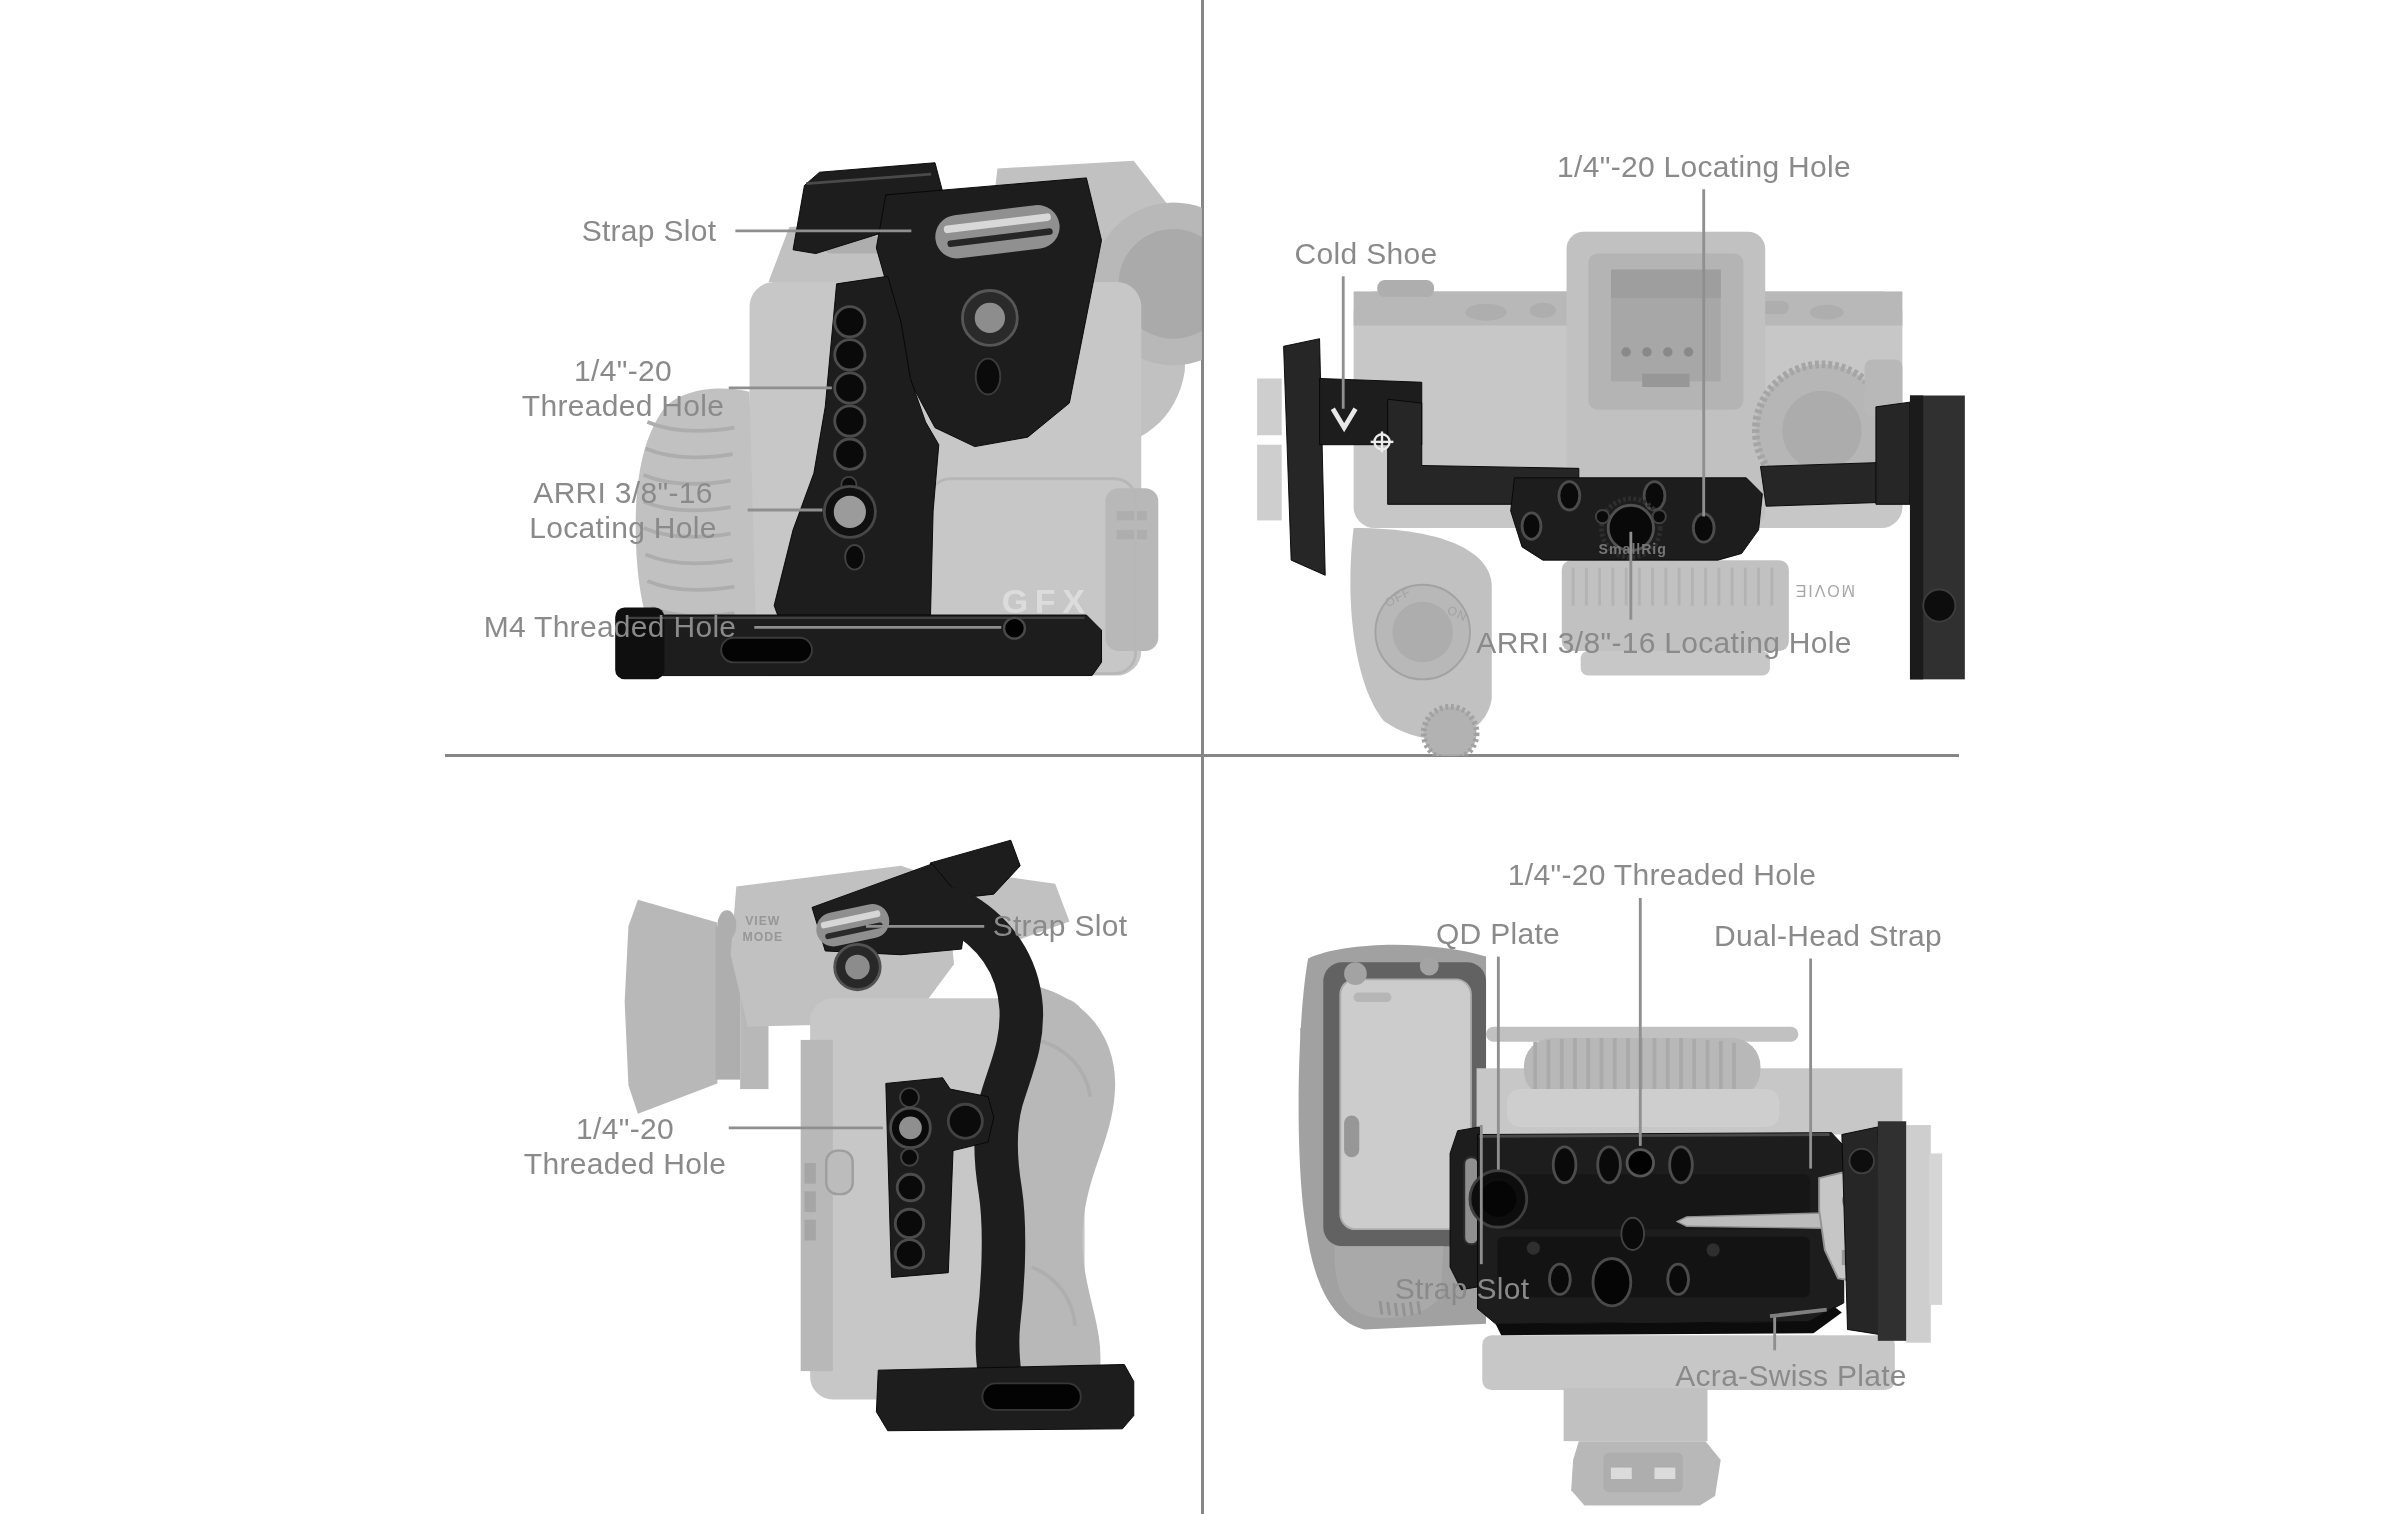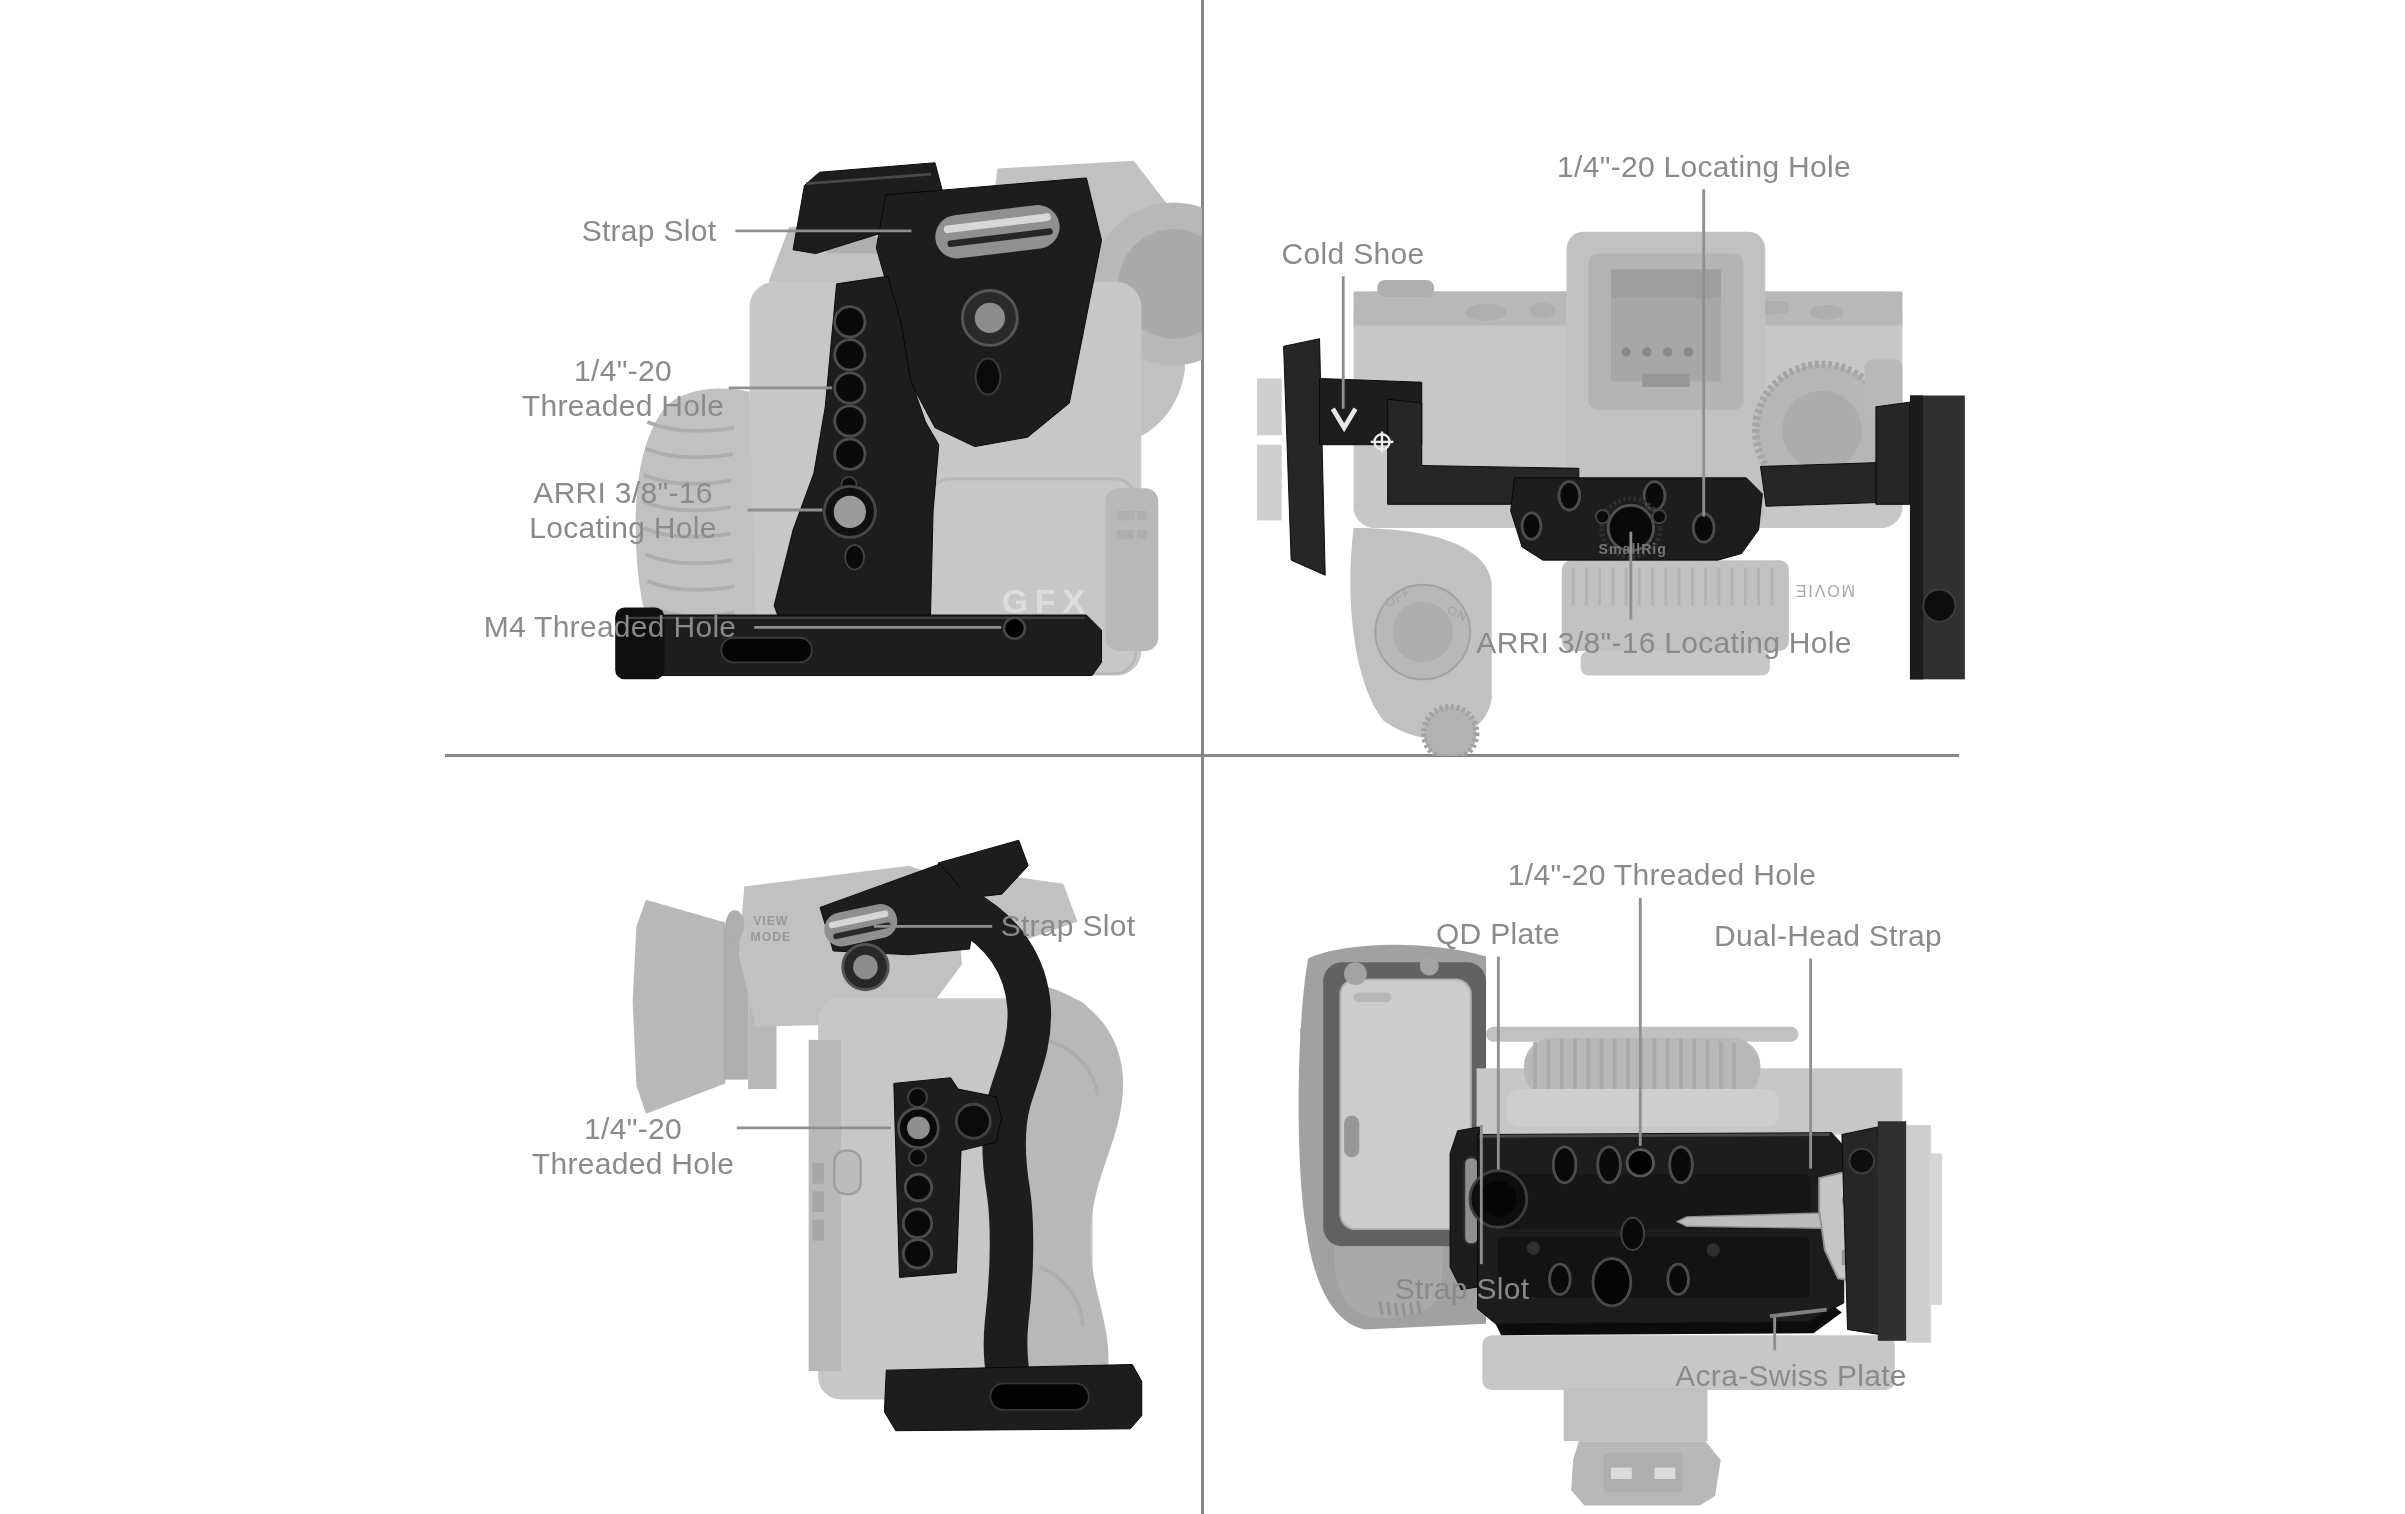--- a/index.html
+++ b/index.html
@@ -184,25 +184,25 @@
         <rect x="748" y="418" width="14" height="300" fill="#1b1b1b"></rect>
         <circle cx="779" cy="640" r="17" fill="#0d0d0d" stroke="#3d3d3d" stroke-width="2"></circle>
       </g>
       <g>
         <line class="lead" x1="530" y1="200" x2="530" y2="546"></line>
         <line class="lead" x1="149" y1="292" x2="149" y2="432"></line>
         <line class="lead" x1="453" y1="562" x2="453" y2="655"></line>
       </g>
     </svg>
     <div class="lbl" style="left:502px;top:167px;">1/4"-20 Locating Hole</div>
-    <div class="lbl" style="left:151px;top:254px;">Cold Shoe</div>
+    <div class="lbl" style="left:164px;top:254px;">Cold Shoe</div>
     <div class="lbl" style="left:462px;top:643px;">ARRI 3/8"-16 Locating Hole</div>
   </section>
 
-  <section class="quad" style="left:8px;top:756px;width:1202px;height:758px;">
+  <section class="quad" style="left:0;top:756px;width:1202px;height:758px;">
     <svg width="1202" height="758" viewBox="0 0 1270 801">
       <g opacity="0.92">
         <polygon class="gC" points="674,152 758,176 758,346 674,378 664,348 660,260 664,180"></polygon>
         <rect class="gD" x="756" y="180" width="26" height="162"></rect>
         <rect class="gC" x="782" y="172" width="30" height="180"></rect>
         <polygon class="gB" points="772,210 778,138 952,116 1000,132 1008,220 962,282 790,286"></polygon>
         <polygon class="gB" points="1010,120 1115,135 1130,175 1060,200 1016,160"></polygon>
         <ellipse class="gD" cx="768" cy="179" rx="10" ry="16"></ellipse>
         <text x="806" y="179" text-anchor="middle" font-size="13" font-weight="bold" fill="#8f8f8f" letter-spacing="1">VIEW</text>
         <text x="806" y="195" text-anchor="middle" font-size="13" font-weight="bold" fill="#8f8f8f" letter-spacing="1">MODE</text>

